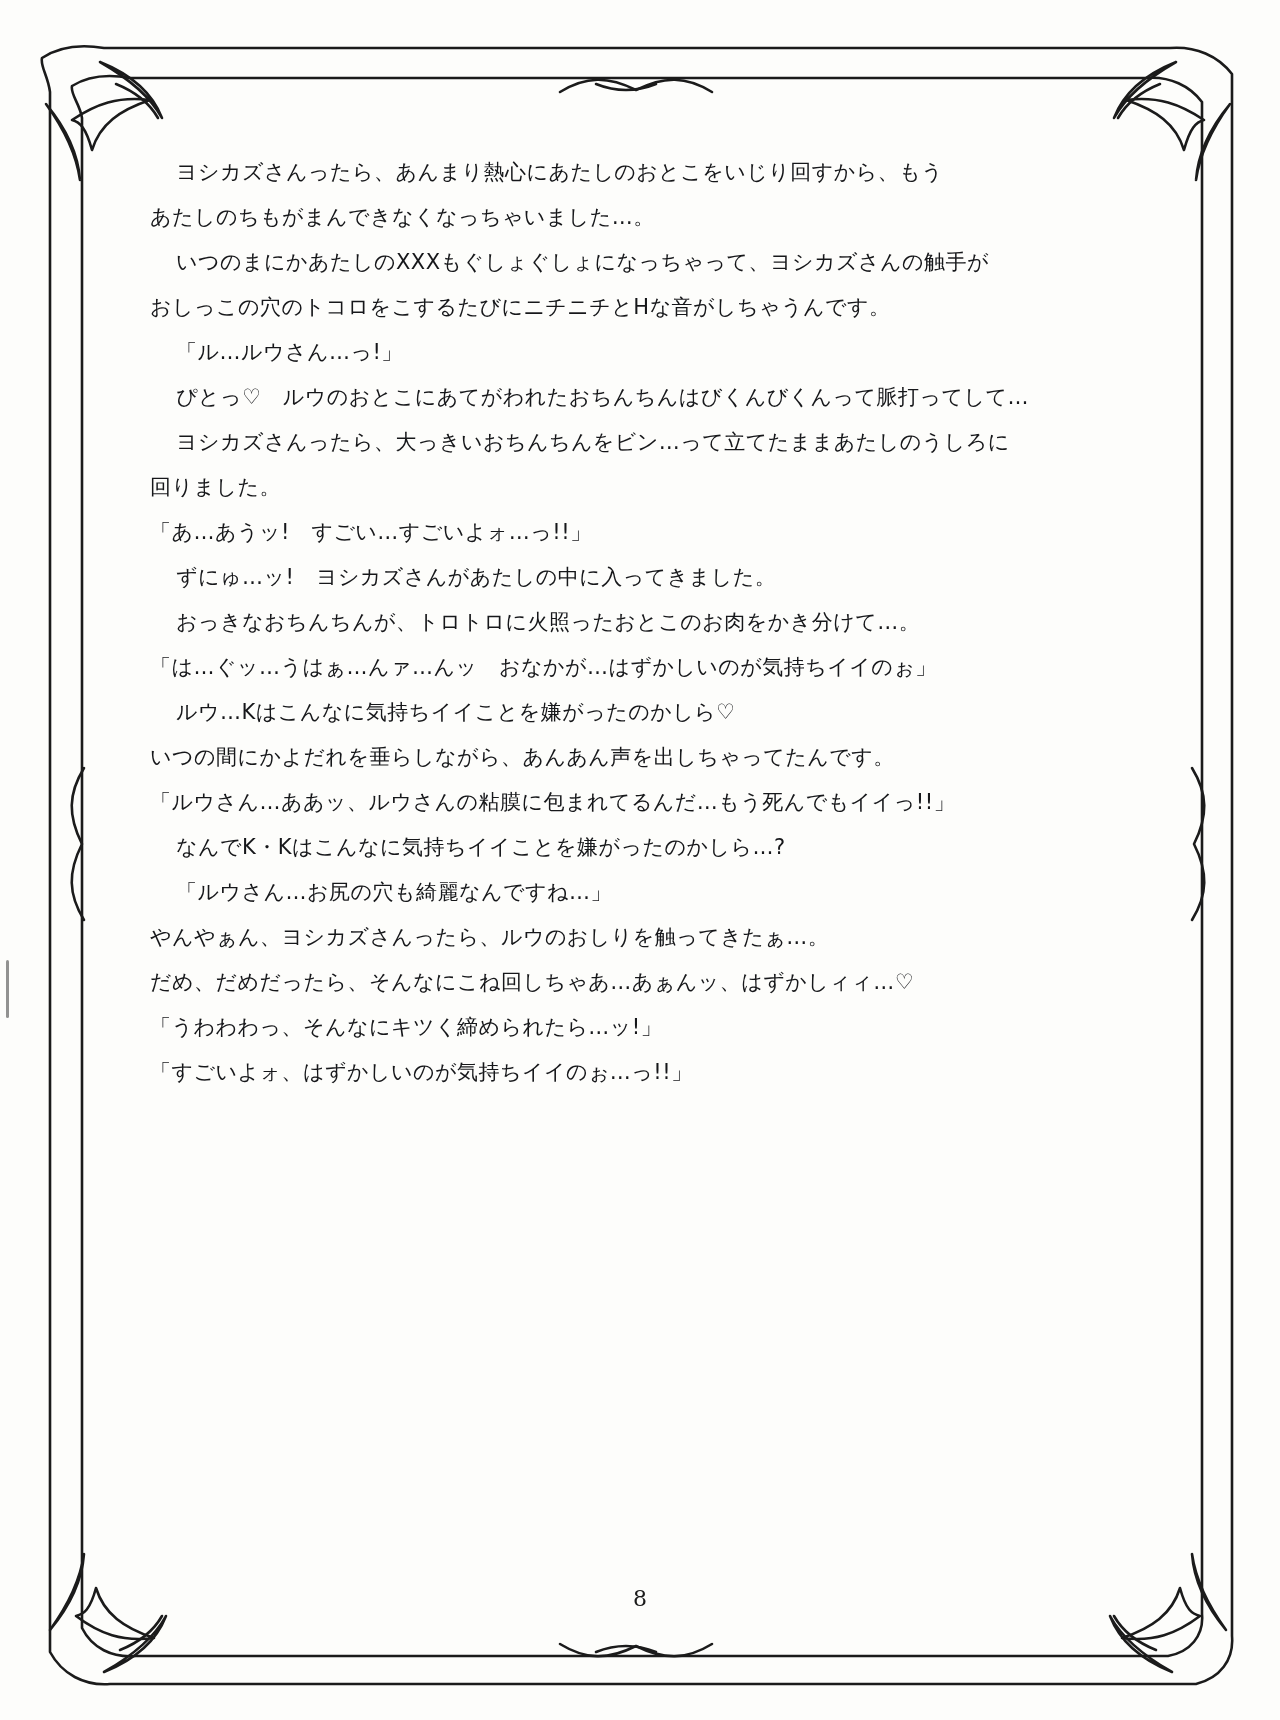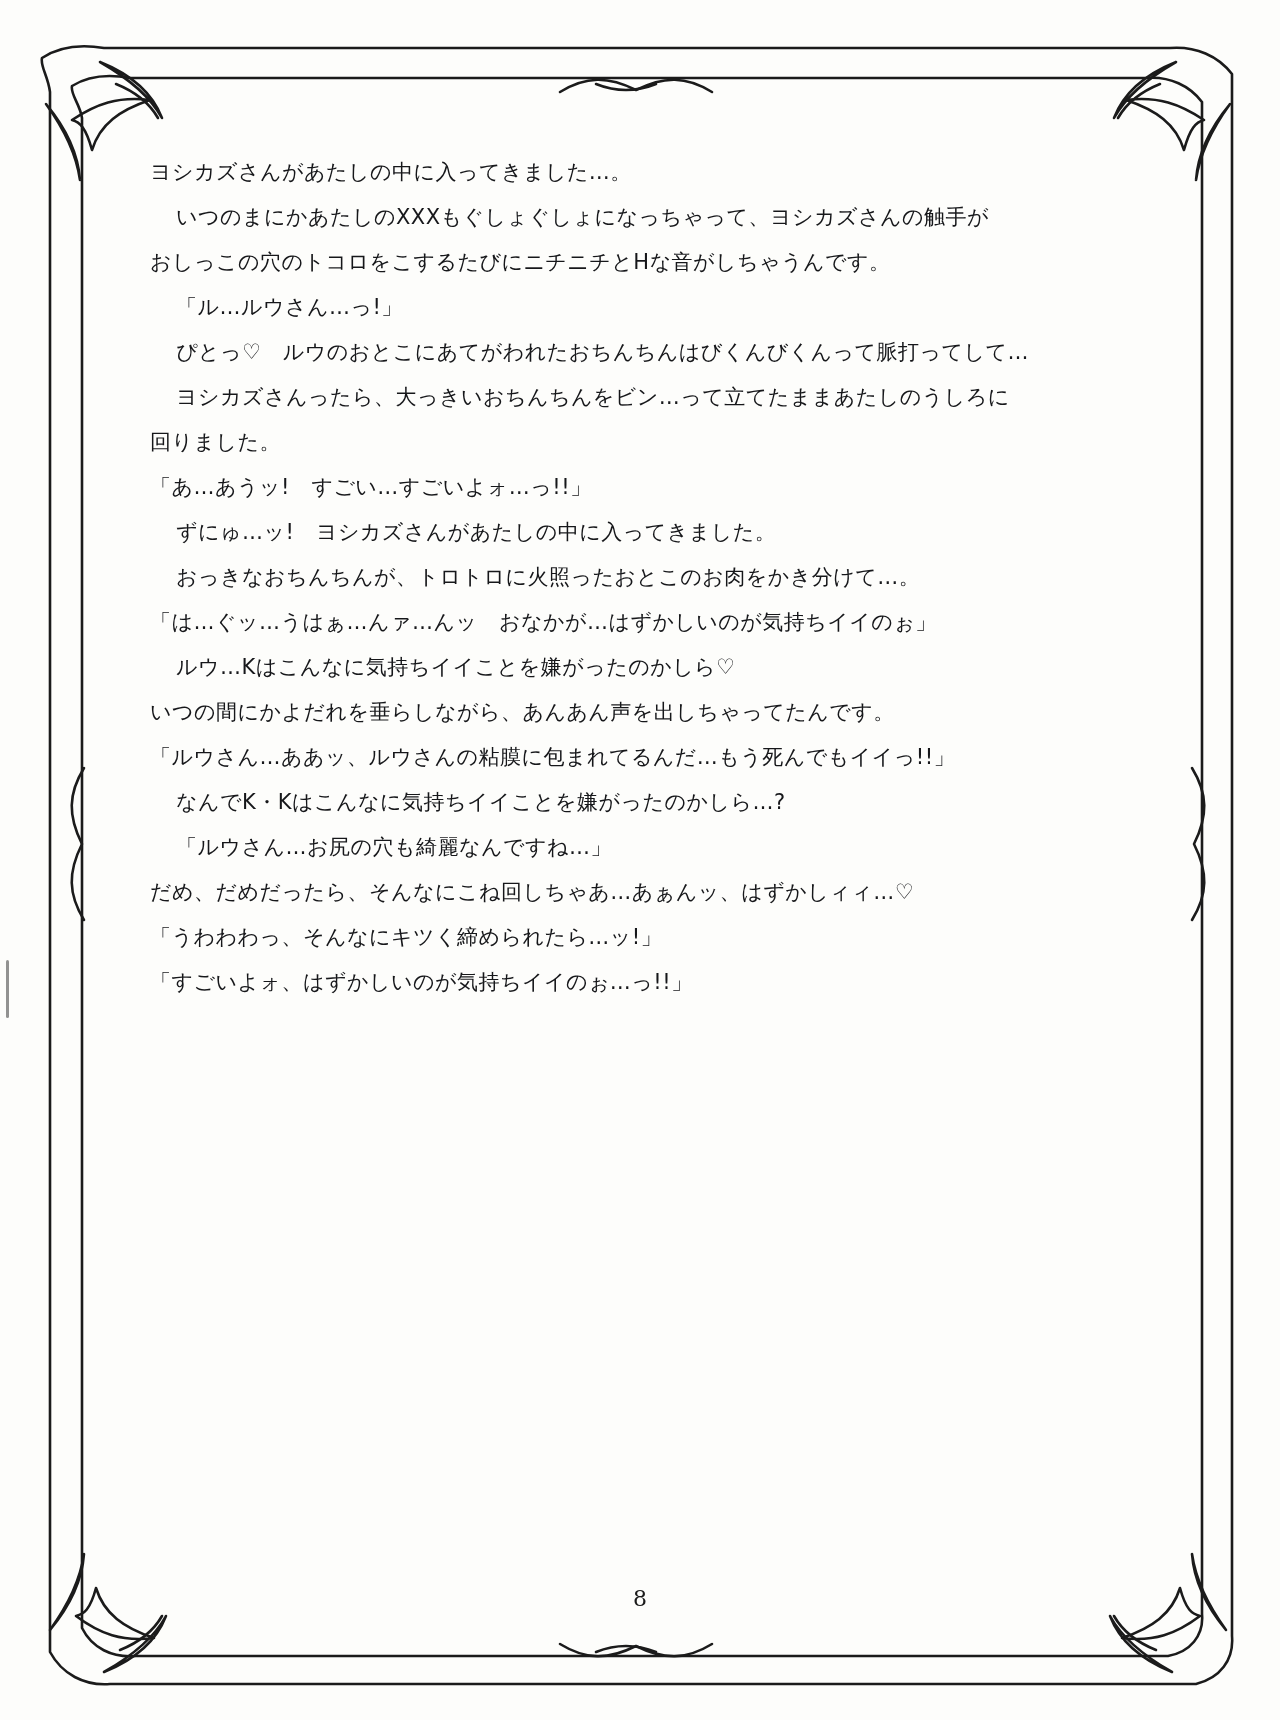--- a/index.html
+++ b/index.html
@@ -113,35 +113,37 @@
 
       <path d="M84,768 C68,794 68,816 82,844 C68,872 68,894 84,920"></path>
 
       <path d="M1192,768 C1208,794 1208,816 1194,844 C1208,872 1208,894 1192,920"></path>
     </g>
   </svg>
 
   <div class="stray-mark"></div>
 
   <div class="text-body">
-    <div class="line">ヨシカズさんがあたしの中に入ってきました…。</div>
+    <div class="line indent">ヨシカズさんったら、あんまり熱心にあたしのおとこをいじり回すから、もう</div>
+    <div class="line">あたしのちもがまんできなくなっちゃいました…。</div>
     <div class="line indent">いつのまにかあたしのXXXもぐしょぐしょになっちゃって、ヨシカズさんの触手が</div>
     <div class="line">おしっこの穴のトコロをこするたびにニチニチとHな音がしちゃうんです。</div>
     <div class="line indent">「ル…ルウさん…っ!」</div>
     <div class="line indent">ぴとっ♡　ルウのおとこにあてがわれたおちんちんはびくんびくんって脈打ってして…</div>
     <div class="line indent">ヨシカズさんったら、大っきいおちんちんをビン…って立てたままあたしのうしろに回りました。</div>
     <div class="line">「あ…あうッ!　すごい…すごいよォ…っ!!」</div>
     <div class="line indent">ずにゅ…ッ!　ヨシカズさんがあたしの中に入ってきました。</div>
     <div class="line indent">おっきなおちんちんが、トロトロに火照ったおとこのお肉をかき分けて…。</div>
     <div class="line">「は…ぐッ…うはぁ…んァ…んッ　おなかが…はずかしいのが気持ちイイのぉ」</div>
     <div class="line indent">ルウ…Kはこんなに気持ちイイことを嫌がったのかしら♡</div>
     <div class="line">いつの間にかよだれを垂らしながら、あんあん声を出しちゃってたんです。</div>
     <div class="line">「ルウさん…ああッ、ルウさんの粘膜に包まれてるんだ…もう死んでもイイっ!!」</div>
     <div class="line indent">なんでK・Kはこんなに気持ちイイことを嫌がったのかしら…?</div>
     <div class="line indent">「ルウさん…お尻の穴も綺麗なんですね…」</div>
+    <div class="line">やんやぁん、ヨシカズさんったら、ルウのおしりを触ってきたぁ…。</div>
     <div class="line">だめ、だめだったら、そんなにこね回しちゃあ…あぁんッ、はずかしィィ…♡</div>
     <div class="line">「うわわわっ、そんなにキツく締められたら…ッ!」</div>
     <div class="line">「すごいよォ、はずかしいのが気持ちイイのぉ…っ!!」</div>
   </div>
 
   <div class="page-number">8</div>
 
 </div>
 
 </body></html>

